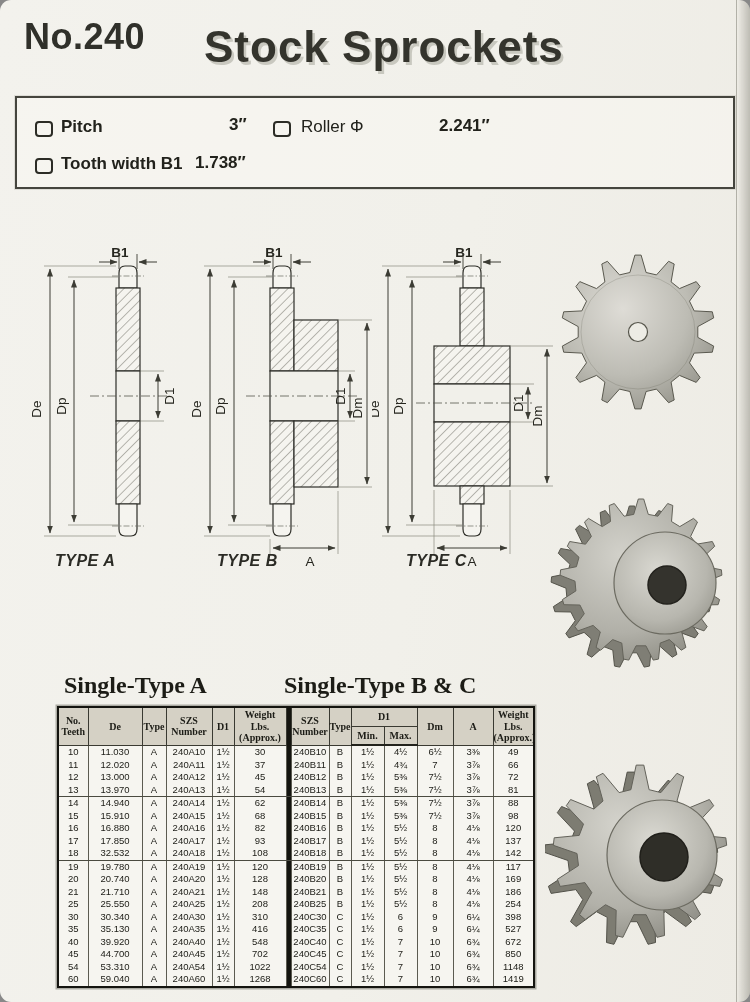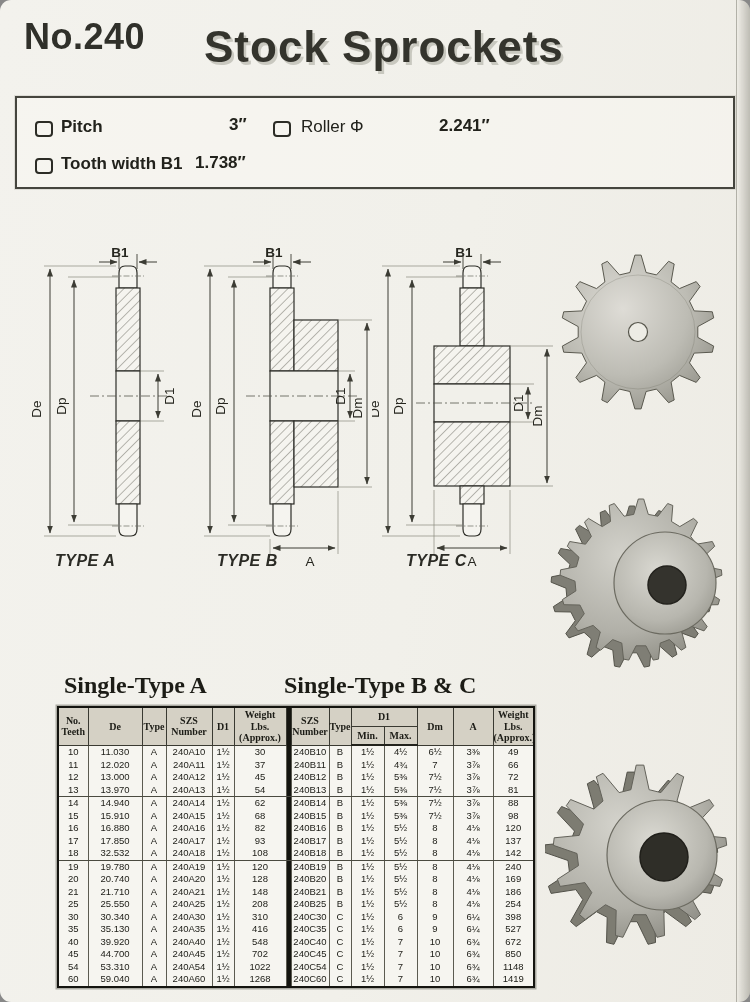--- a/index.html
+++ b/index.html
@@ -472,21 +472,21 @@
           <td>240A19</td>
           <td>1½</td>
           <td>120</td>
           <td class="divider"></td>
           <td>240B19</td>
           <td>B</td>
           <td>1½</td>
           <td>5½</td>
           <td>8</td>
           <td>4⅛</td>
-          <td>240</td>
+          <td>117</td>
         </tr>
         <tr>
           <td>20</td>
           <td>20.740</td>
           <td>A</td>
           <td>240A20</td>
           <td>1½</td>
           <td>128</td>
           <td class="divider"></td>
           <td>240B20</td>

